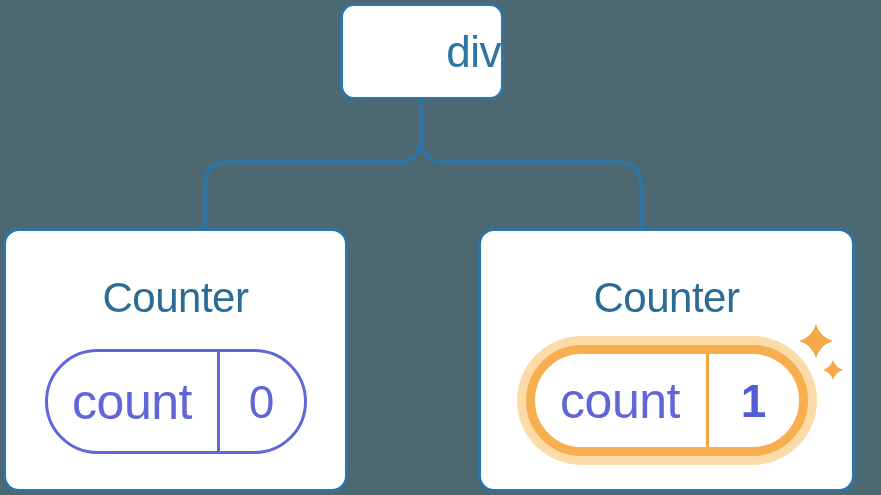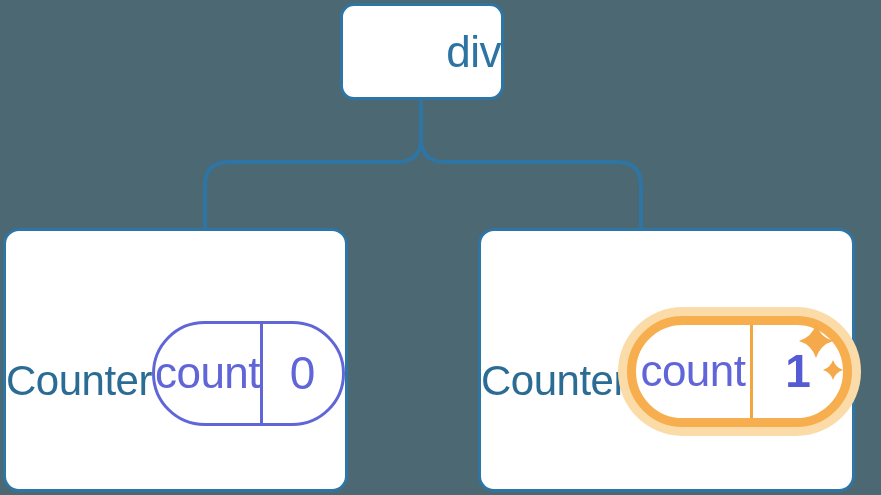--- a/index.html
+++ b/index.html
@@ -43,21 +43,21 @@
   }
   .counter-box {
     position: absolute;
     top: 228px;
     height: 264px;
     box-sizing: border-box;
     background: var(--node-fill, #fff);
     border: 3px solid var(--blue-border, #2F75A4);
     border-radius: 16px;
     display: flex;
-    flex-direction: row;
+    flex-direction: column;
     align-items: center;
   }
   .counter-box.left  { left: 3px;   width: 345px; }
   .counter-box.right { left: 478px; width: 377px; }
   .counter-title {
     margin-top: 42px;
     height: 50px;
     line-height: 50px;
     font-size: 42px;
     font-weight: 500;
@@ -83,21 +83,21 @@
     width: 282px;
     height: 111px;
     border: 9px solid var(--orange, #F7AE4E);
     box-shadow: 0 0 0 9px var(--glow, #FBDCA8);
   }
   .state-key {
     flex: 1;
     display: flex;
     align-items: center;
     justify-content: center;
-    font-size: 44px;
+    font-size: 50px;
     letter-spacing: -0.5px;
     color: var(--purple, #6065D8);
   }
   .state-value {
     display: flex;
     align-items: center;
     justify-content: center;
     font-size: 46px;
     color: var(--purple, #6065D8);
   }

